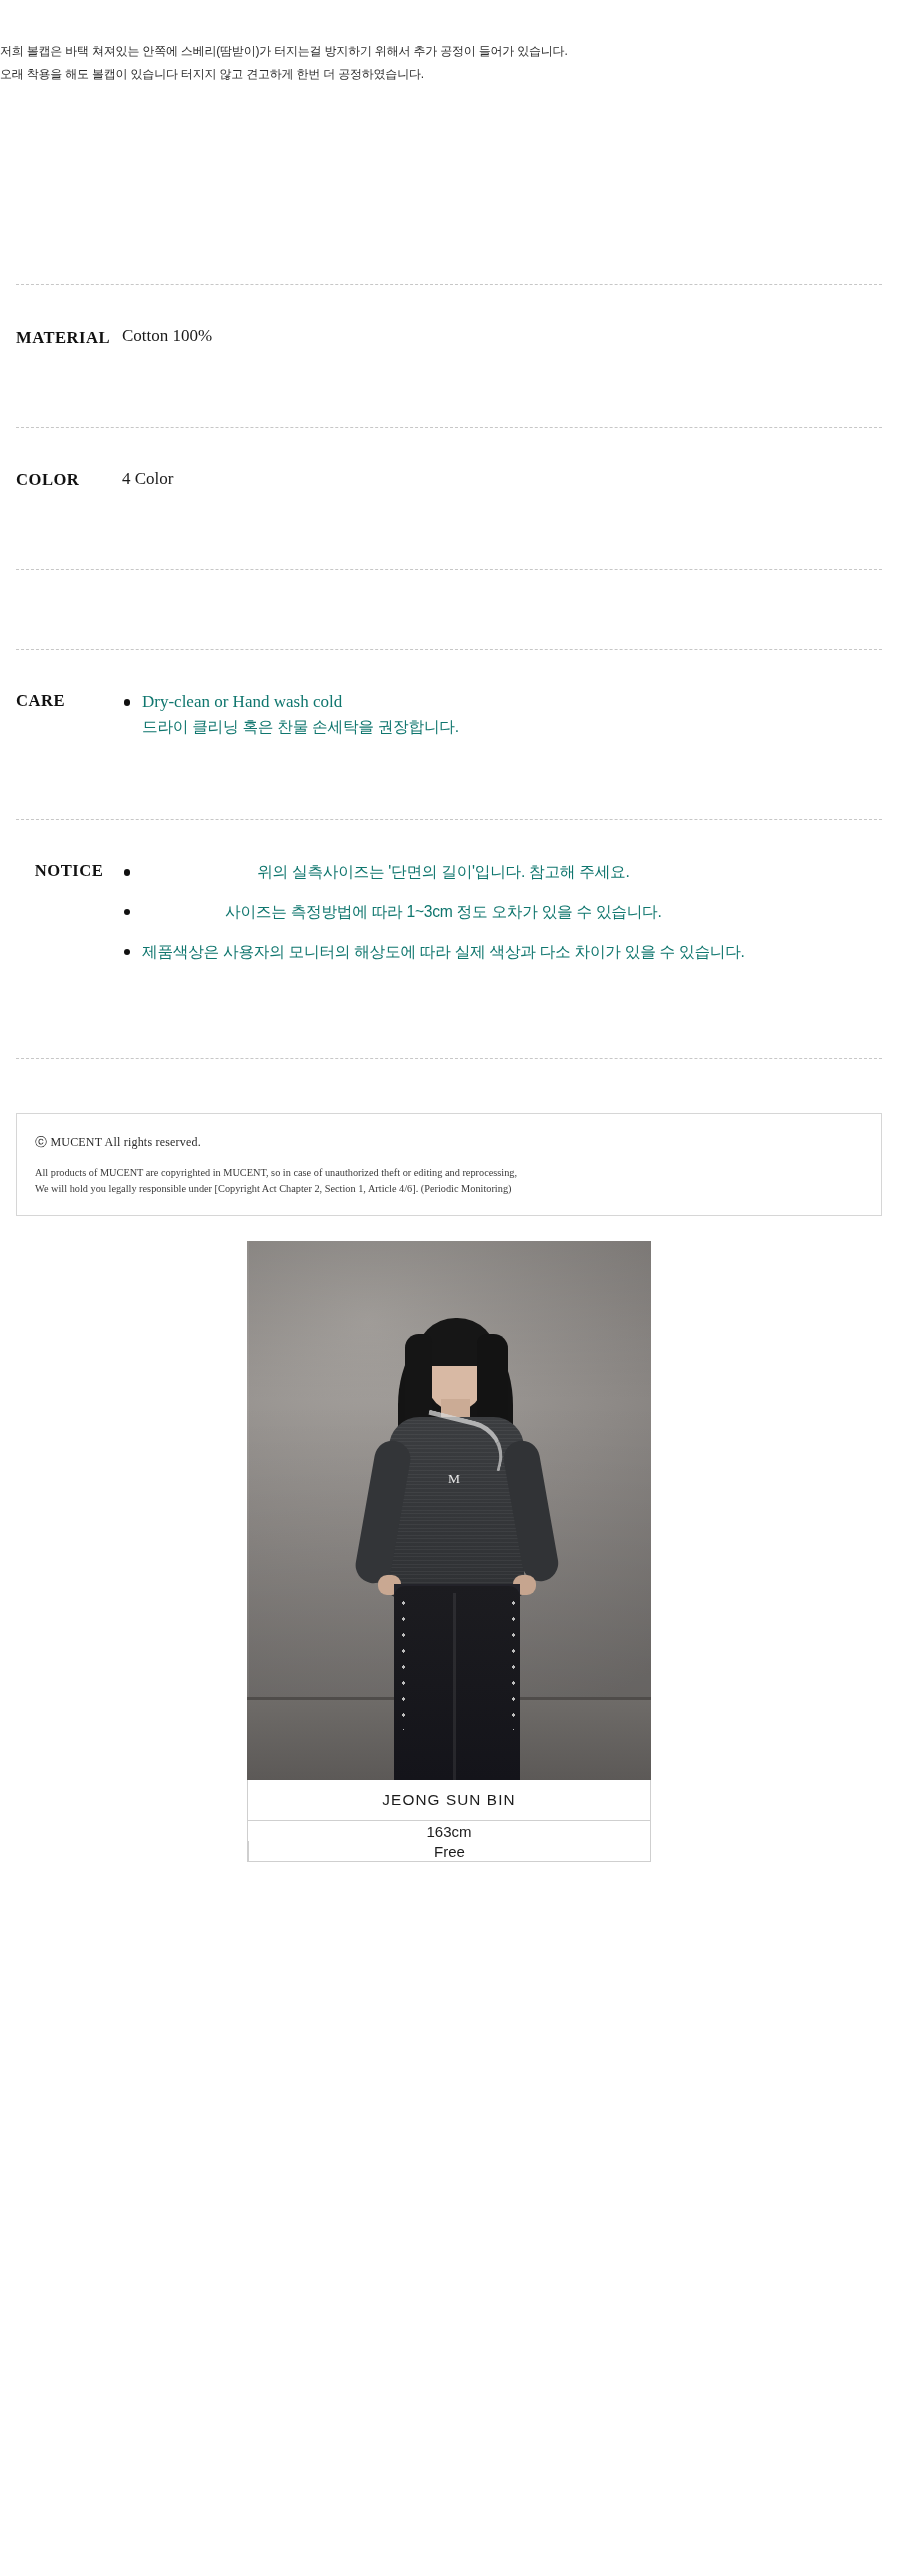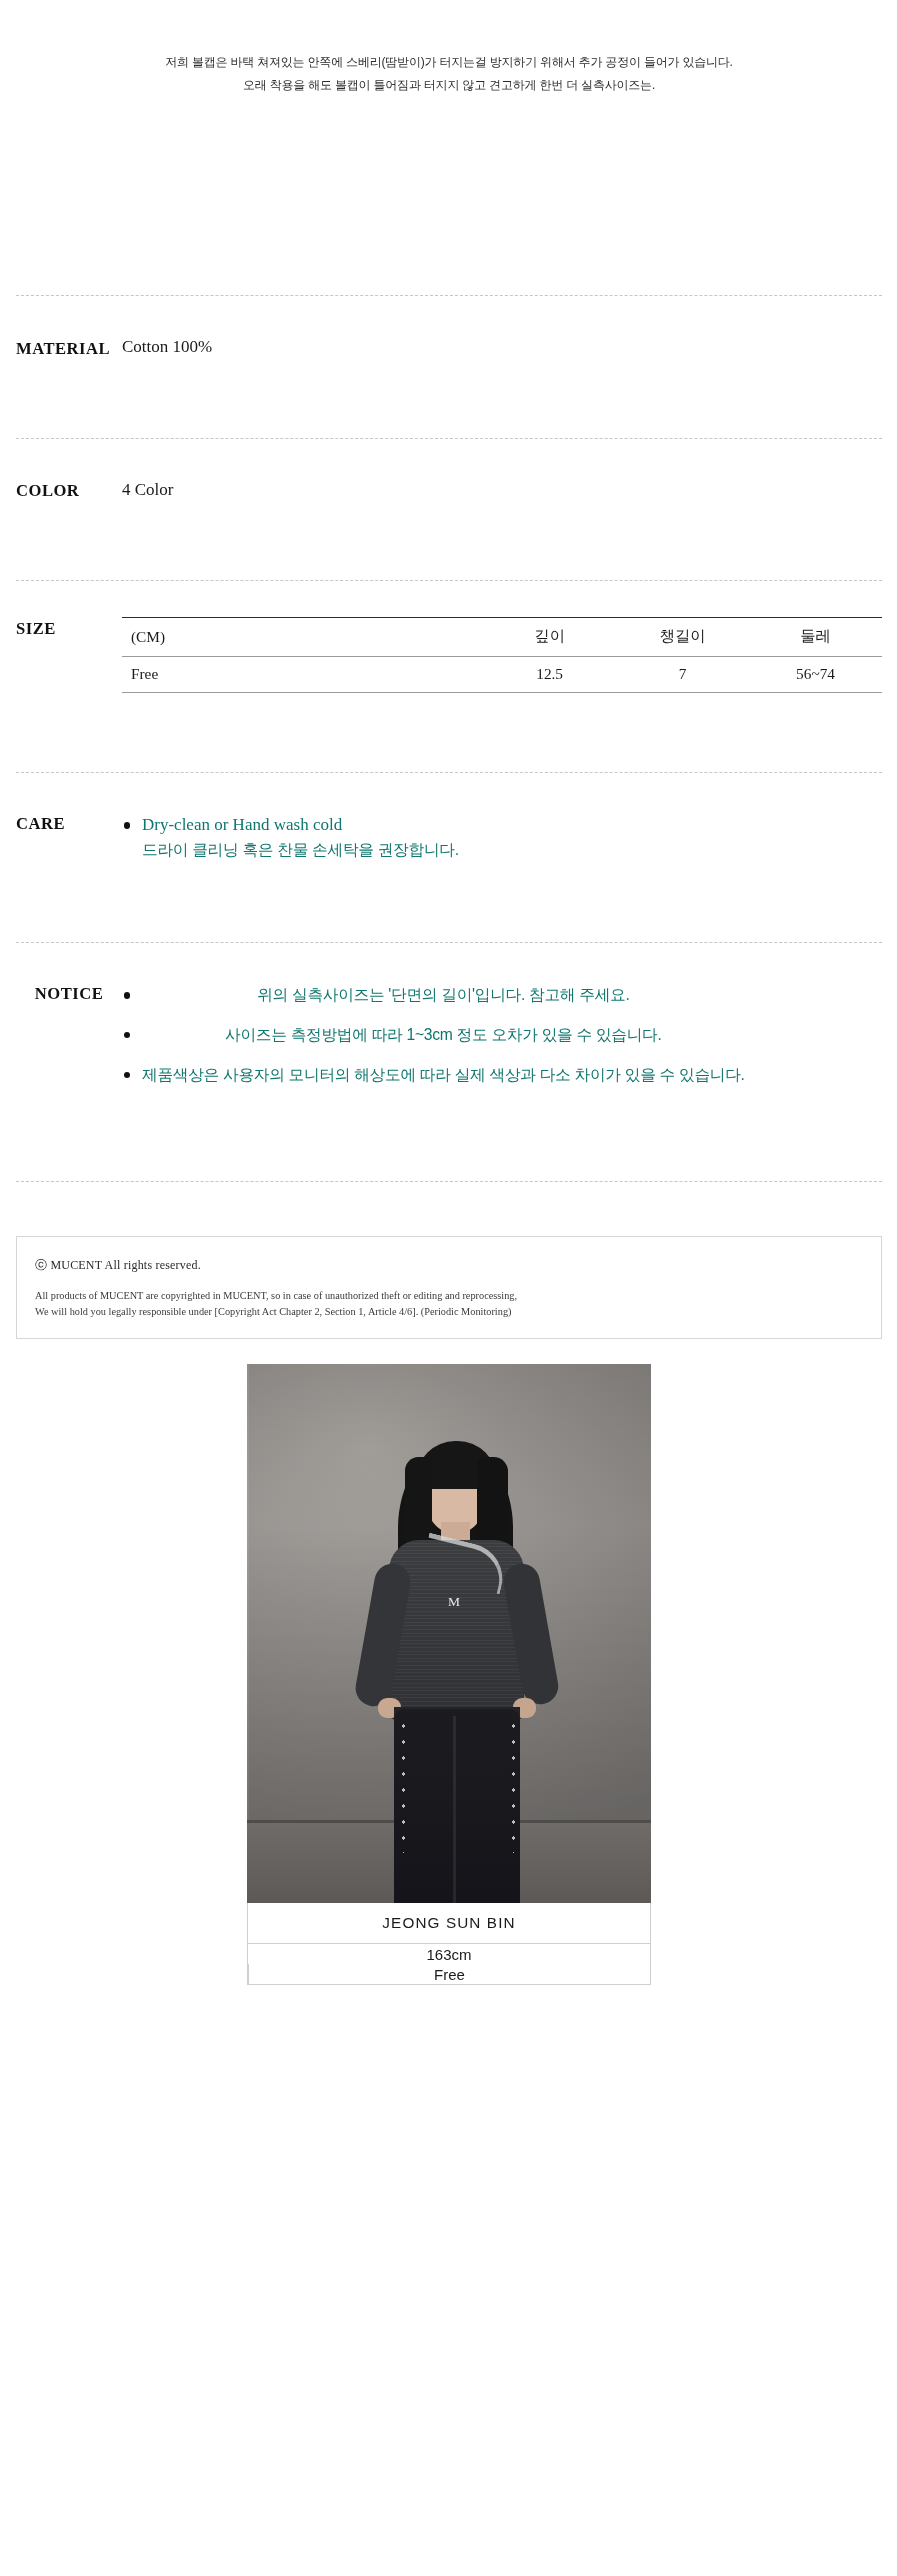--- a/index.html
+++ b/index.html
@@ -12,22 +12,22 @@
   }
   .page {
     position: relative;
     width: 898px;
     min-height: 2576px;
     overflow: hidden;
   }
 
   
   .intro {
-    padding-top: 51px;
-    text-align: center;
+    padding-top: 40px;
+    text-align: left;
     font-family: "Liberation Sans", sans-serif;
     font-size: 12px;
     line-height: 1.95;
     color: #2b2b2b;
     letter-spacing: -0.2px;
   }
   .intro div { white-space: pre; }
 
   
   .dashed {
@@ -342,21 +342,21 @@
   }
   .specs div + div { border-left: 0.9px solid #cfcfcf; }
 </style>
 </head>
 <body>
 
 <div class="page">
 
   <div class="intro">
     <div>저희 볼캡은 바택 쳐져있는 안쪽에 스베리(땀받이)가 터지는걸 방지하기 위해서 추가 공정이 들어가 있습니다.</div>
-    <div>오래 착용을 해도 볼캡이 틀어짐과 터지지 않고 견고하게 한번 더 실측사이즈는.</div>
+    <div>오래 착용을 해도 볼캡이 있습니다 터지지 않고 견고하게 한번 더 공정하였습니다.</div>
   </div>
 
   <div class="sp-1"></div>
   <hr class="dashed">
 
   <div class="row block-material">
     <div class="label">MATERIAL</div>
     <div class="value">Cotton 100%</div>
   </div>
 
@@ -364,43 +364,20 @@
   <hr class="dashed">
 
   <div class="row block-color">
     <div class="label">COLOR</div>
     <div class="value">4 Color</div>
   </div>
 
   <div class="sp-3"></div>
   <hr class="dashed">
 
-  <div class="row block-size">
-    <div class="label">SIZE</div>
-    <div class="size-wrap">
-      <table class="size">
-        <thead>
-          <tr>
-            <th>(CM)</th>
-            <th class="c">깊이</th>
-            <th class="c">챙길이</th>
-            <th class="c">둘레</th>
-          </tr>
-        </thead>
-        <tbody>
-          <tr>
-            <td>Free</td>
-            <td class="c">12.5</td>
-            <td class="c">7</td>
-            <td class="c">56~74</td>
-          </tr>
-        </tbody>
-      </table>
-    </div>
-  </div>
 
   <div class="sp-4"></div>
   <hr class="dashed">
 
   <div class="row block-care">
     <div class="label">CARE</div>
     <div class="value">
       <ul class="bullets care">
         <li>
           <span class="en">Dry-clean or Hand wash cold</span><br>

